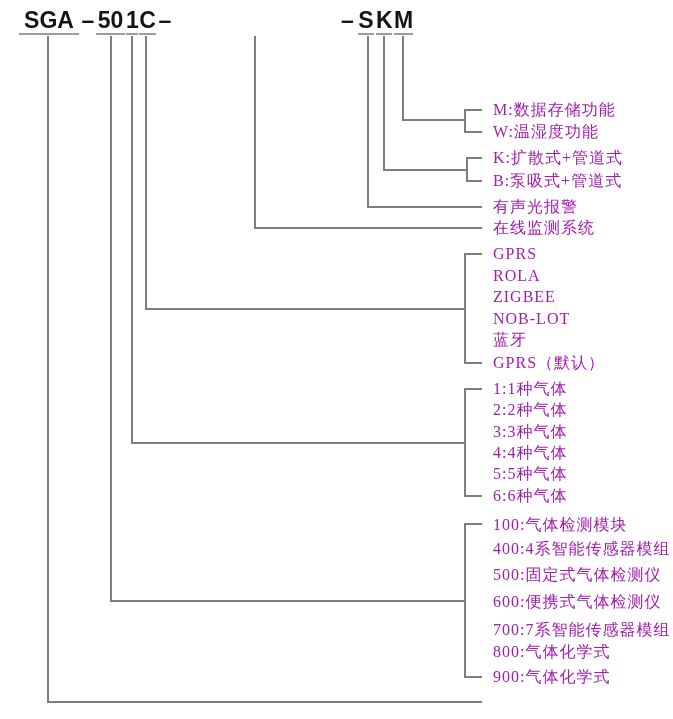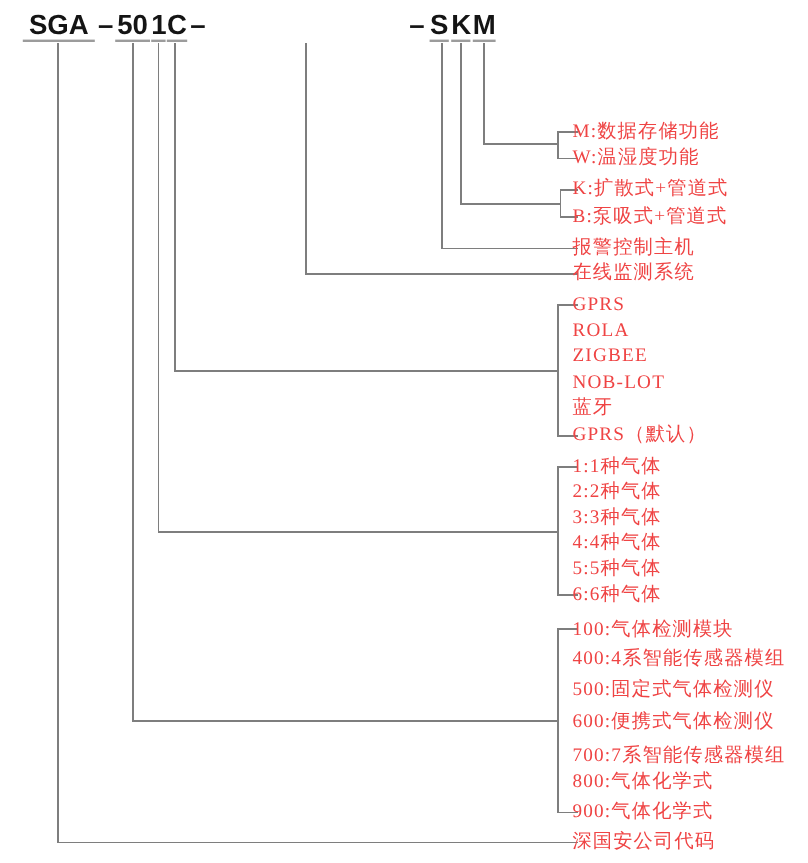--- a/index.html
+++ b/index.html
@@ -13,22 +13,22 @@
     font-family:"Liberation Sans","DejaVu Sans",sans-serif;
     font-weight:bold;font-size:23px;color:#141414;
   }
   .seg{position:absolute;top:0;height:25px;line-height:25px;text-align:center;white-space:nowrap;}
   .seg.u{border-bottom:2px solid #9c9c9c;}
   
   svg.wires{position:absolute;left:0;top:0;}
   svg.wires path{fill:none;stroke:#7e7e7e;stroke-width:1.5;shape-rendering:crispEdges;}
   
   .lbl{
-    position:absolute;left:477px;height:20px;line-height:20px;
-    font-size:16px;letter-spacing:1px;white-space:nowrap;color:#ef4444;
+    position:absolute;left:493px;height:20px;line-height:20px;
+    font-size:16px;letter-spacing:1px;white-space:nowrap;color:#a21caf;
   }
 </style>
 </head>
 <body>
 
 <div class="canvas">
 
   <div class="title-row">
     <span class="seg u" style="left:19px;width:60px">SGA</span>
     <span class="seg" style="left:80px;width:16px">–</span>
@@ -61,21 +61,21 @@
   <div>
     <div class="lbl" style="top:100px">M:数据存储功能</div>
     <div class="lbl" style="top:122px">W:温湿度功能</div>
   </div>
 
   <div>
     <div class="lbl" style="top:148px">K:扩散式+管道式</div>
     <div class="lbl" style="top:171px">B:泵吸式+管道式</div>
   </div>
 
-  <div class="lbl" style="top:197px">报警控制主机</div>
+  <div class="lbl" style="top:197px">有声光报警</div>
 
   <div class="lbl" style="top:218px">在线监测系统</div>
 
   <div>
     <div class="lbl" style="top:244px">GPRS</div>
     <div class="lbl" style="top:266px">ROLA</div>
     <div class="lbl" style="top:287px">ZIGBEE</div>
     <div class="lbl" style="top:309px">NOB-LOT</div>
     <div class="lbl" style="top:330px">蓝牙</div>
     <div class="lbl" style="top:353px">GPRS（默认）</div>
@@ -93,15 +93,14 @@
   <div>
     <div class="lbl" style="top:515px">100:气体检测模块</div>
     <div class="lbl" style="top:539px">400:4系智能传感器模组</div>
     <div class="lbl" style="top:565px">500:固定式气体检测仪</div>
     <div class="lbl" style="top:592px">600:便携式气体检测仪</div>
     <div class="lbl" style="top:620px">700:7系智能传感器模组</div>
     <div class="lbl" style="top:642px">800:气体化学式</div>
     <div class="lbl" style="top:667px">900:气体化学式</div>
   </div>
 
-  <div class="lbl" style="top:692px">深国安公司代码</div>
 
 </div>
 
 </body></html>

